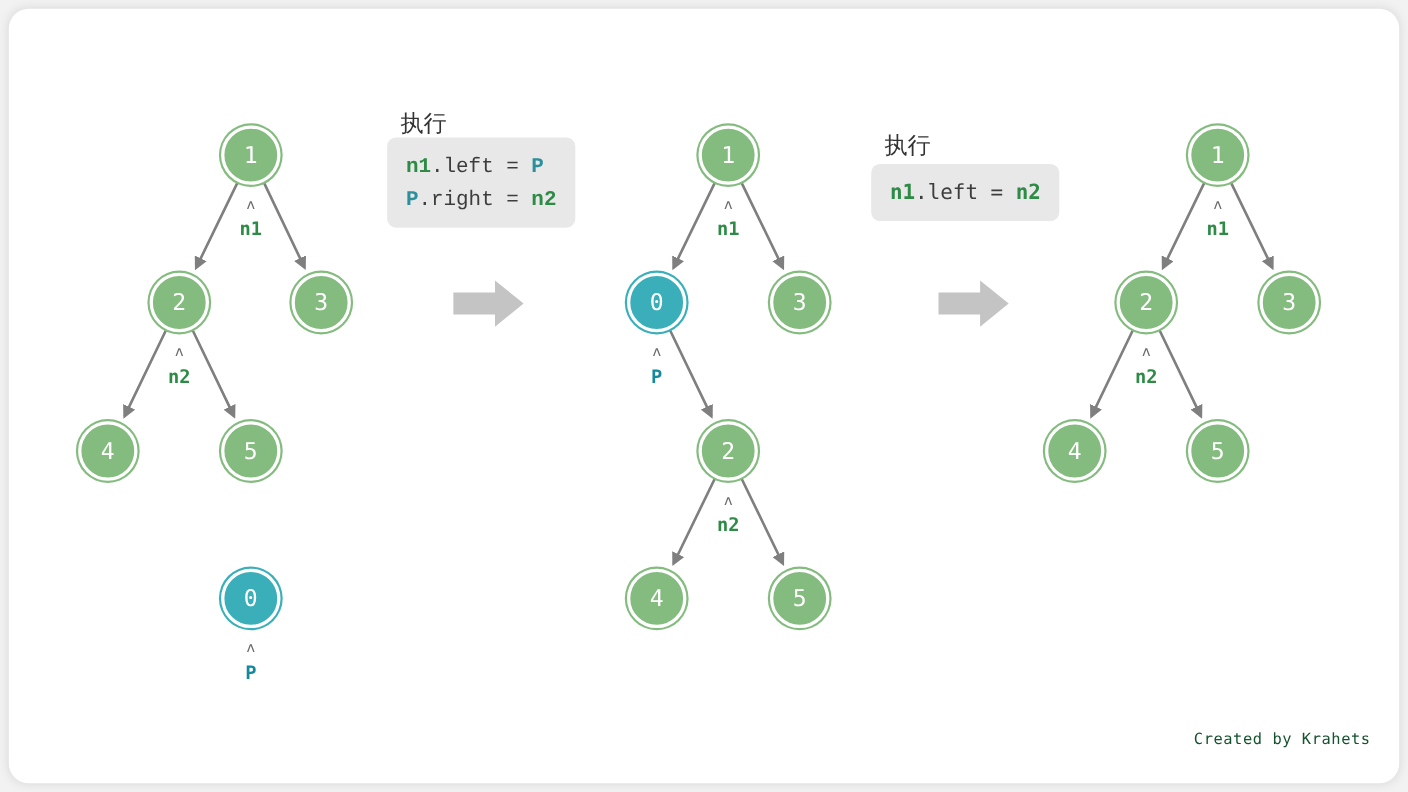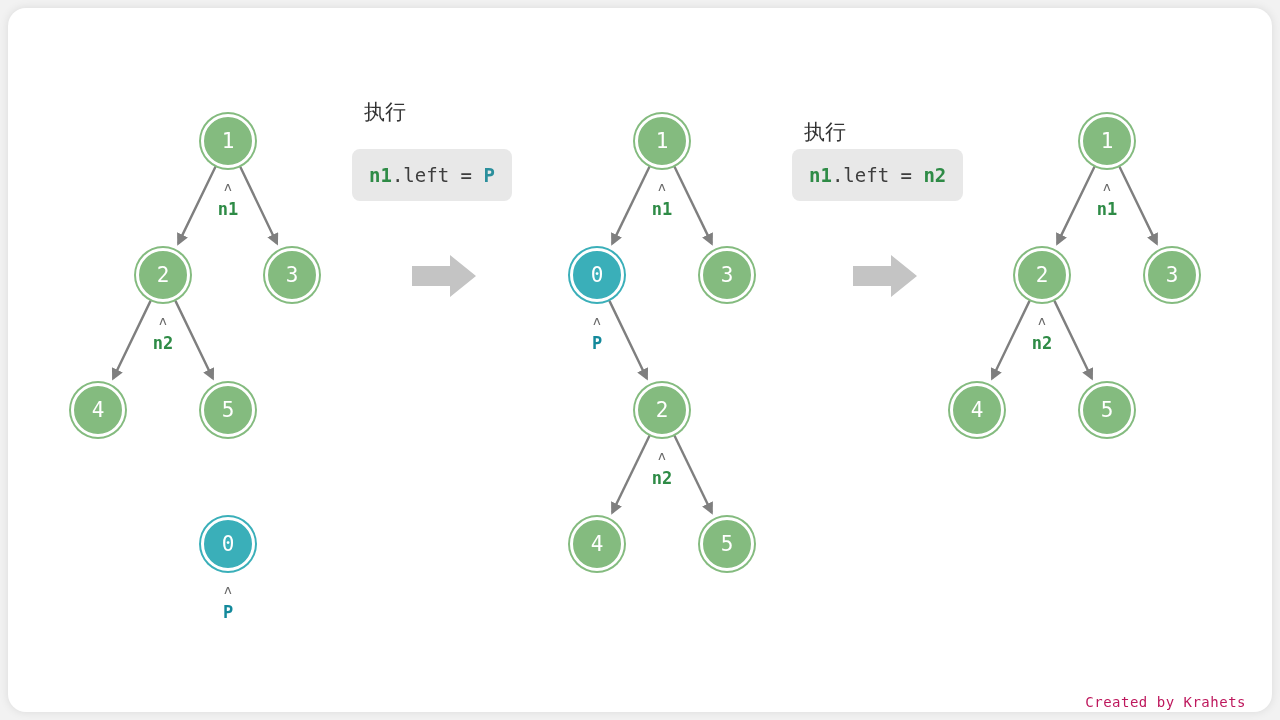--- a/index.html
+++ b/index.html
@@ -116,24 +116,24 @@
   .codebox .pvar  { color: #2b8f9c; font-weight: bold; }
   .codebox .plain { color: #3d3d3d; }
 
   
   .bigarrow { position: absolute; }
 
   
   #watermark {
     position: absolute;
     right: 26px;
-    bottom: 2px;
+    bottom: 32px;
     font-family: "DejaVu Sans Mono", monospace;
     font-size: 14px;
-    color: #be185d;
+    color: #14532d;
     letter-spacing: 0.5px;
     user-select: none;
   }
 </style>
 </head>
 <body>
 
 <div id="stage">
   <div id="card">
 
@@ -208,21 +208,21 @@
           <span class="caret">ʌ</span>
           <span class="plabel">n1</span>
         </div>
         <div class="ptr v-green" style="left: 1004px; top: 308px; width: 60px;">
           <span class="caret">ʌ</span>
           <span class="plabel">n2</span>
         </div>
       </div>
     <div id="captions-layer">
         <div class="caption" style="left: 356px; top: 90px;">执行</div>
-        <div class="codebox" style="left: 344px; top: 141px;"><div><span class="var">n1</span><span class="plain">.left = </span><span class="pvar">P</span></div></div>
+        <div class="codebox" style="left: 344px; top: 117px; font-family: Liberation Mono, monospace;"><div><span class="var">n1</span><span class="plain">.left = </span><span class="pvar">P</span></div><div><span class="pvar">P</span><span class="plain">.right = </span><span class="var">n2</span></div></div>
         <div class="caption" style="left: 796px; top: 110px;">执行</div>
         <div class="codebox" style="left: 784px; top: 141px;"><div><span class="var">n1</span><span class="plain">.left = </span><span class="var">n2</span></div></div>
       </div>
     <div id="arrows-layer">
         <div class="bigarrow" style="left: 404px; top: 245px;"><svg width="66" height="46" viewBox="0 0 66 46" xmlns="http://www.w3.org/2000/svg">
             <path d="M0,13 L38,13 L38,2 L64,23 L38,44 L38,33 L0,33 Z" fill="#c4c4c4"></path>
           </svg></div>
         <div class="bigarrow" style="left: 845px; top: 245px;"><svg width="66" height="46" viewBox="0 0 66 46" xmlns="http://www.w3.org/2000/svg">
             <path d="M0,13 L38,13 L38,2 L64,23 L38,44 L38,33 L0,33 Z" fill="#c4c4c4"></path>
           </svg></div>

